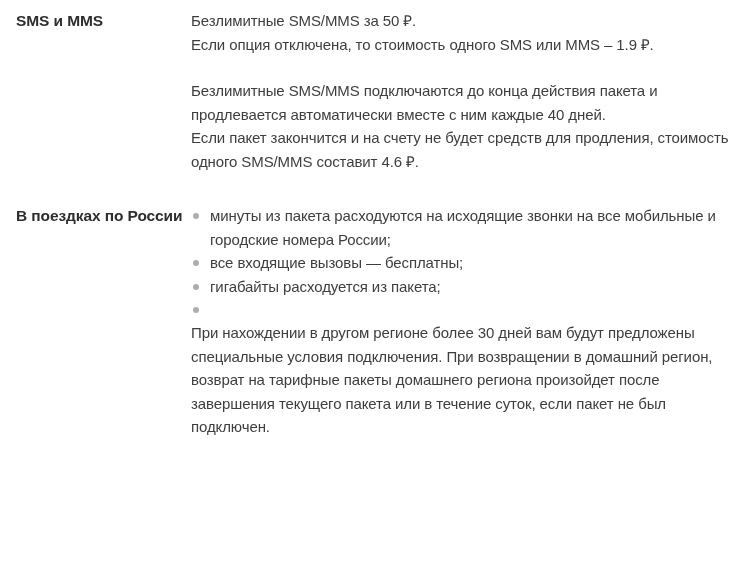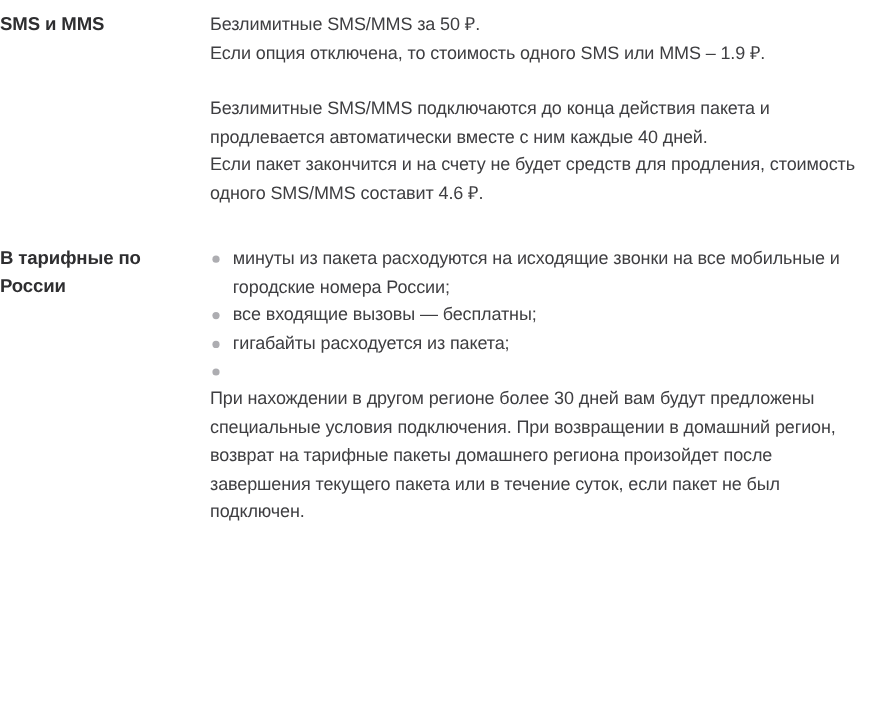--- a/index.html
+++ b/index.html
@@ -11,21 +11,21 @@
     width: 741px;
     height: 584px;
     overflow: hidden;
     font-family: "Liberation Sans", sans-serif;
     color: #3e3e41;
     -webkit-font-smoothing: antialiased;
   }
   .page {
     box-sizing: border-box;
     width: 741px;
-    padding: 9px 4px 0 0;
+    padding: 9px 4px 0 16px;
   }
   .section {
     display: flex;
     align-items: flex-start;
   }
   .section + .section {
     margin-top: 31px;
   }
   .label-col {
     width: 175px;
@@ -83,21 +83,21 @@
       </div>
       <div class="para-gap"></div>
       <div>
         <span class="line">Безлимитные SMS/MMS подключаются до конца действия пакета и продлевается автоматически вместе с ним каждые 40 дней.</span>
         <span class="line">Если пакет закончится и на счету не будет средств для продления, стоимость одного SMS/MMS составит 4.6 ₽.</span>
       </div>
     </div>
   </div>
 
   <div class="section">
-    <div class="label-col">В тарифные по России</div>
+    <div class="label-col">В поездках по России</div>
     <div class="content-col">
       <ul class="bullet-list">
         <li>
           <span class="bullet-dot"></span>
           <span>минуты из пакета расходуются на исходящие звонки на все мобильные и городские номера России;</span>
         </li>
         <li>
           <span class="bullet-dot"></span>
           <span>все входящие вызовы — бесплатны;</span>
         </li>

